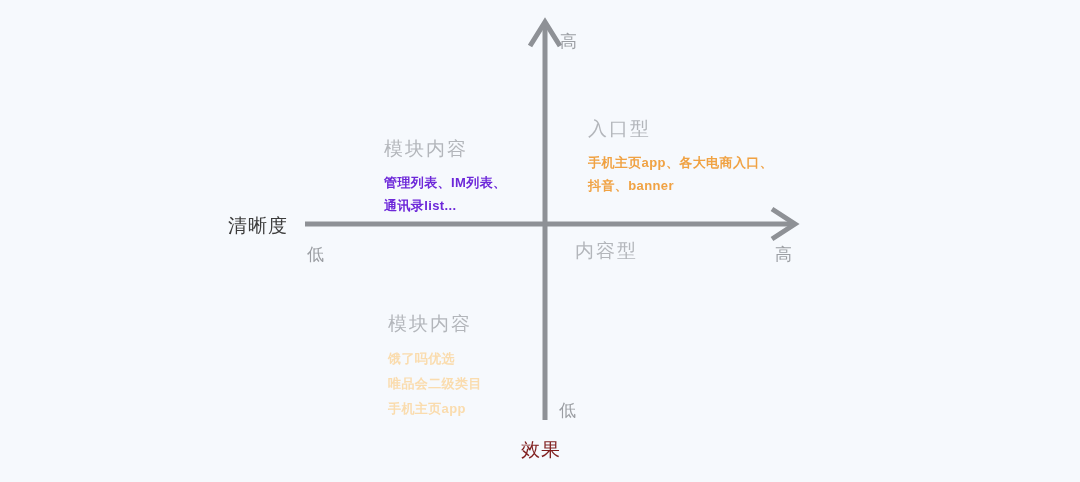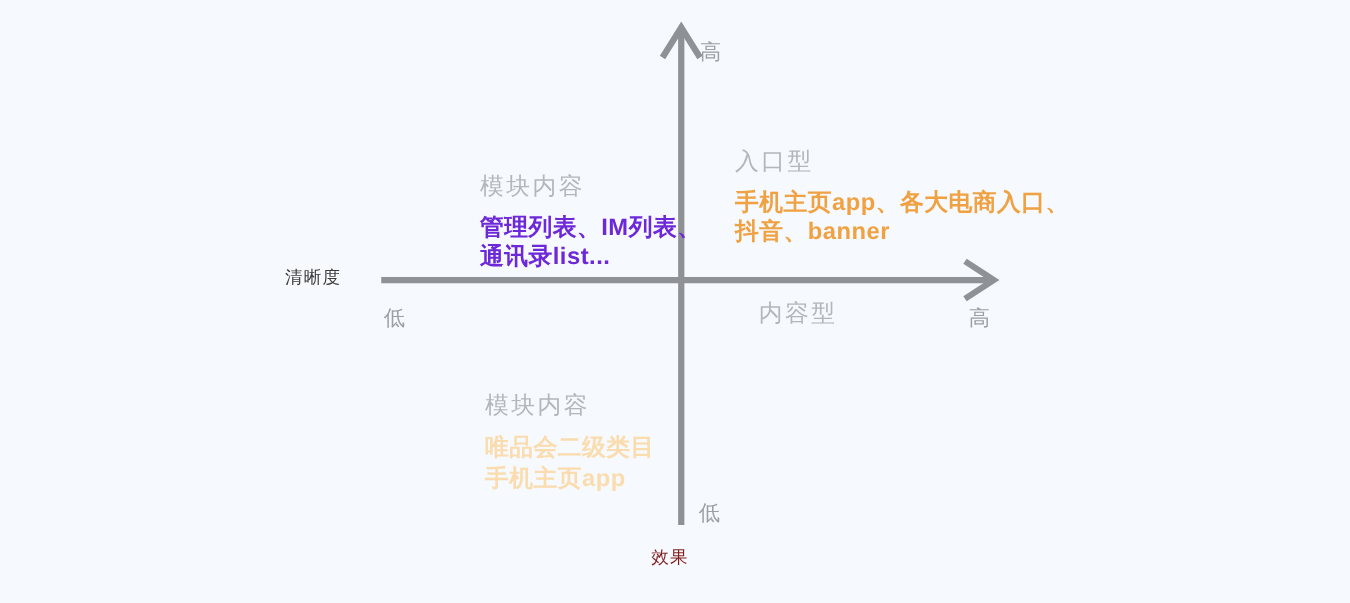--- a/index.html
+++ b/index.html
@@ -23,21 +23,21 @@
     left: 0;
     top: 0;
     width: 1080px;
     height: 482px;
   }
 
   
   .axis-name {
     position: absolute;
     color: #3c3c3c;
-    font-size: 14px;
+    font-size: 19px;
     letter-spacing: 1px;
     white-space: nowrap;
   }
   .axis-name.accent {
     color: #7f1d1d;
   }
   .axis-tick {
     position: absolute;
     color: #9b9ea3;
     font-size: 17px;
@@ -56,35 +56,35 @@
     position: absolute;
     white-space: nowrap;
   }
   .group-title {
     color: #b3b6bb;
     font-size: 19px;
     letter-spacing: 2px;
     margin-bottom: 9px;
   }
   .group-items {
-    font-size: 19px;
+    font-size: 13px;
     line-height: 23px;
     letter-spacing: 0.4px;
   }
   .group-items .line { display: block; }
 
   
   .tone-strong .group-items { color: #f0a243; font-weight: bold; }
   .tone-mid    .group-items { color: #f5c municipal; }
   .tone-mid    .group-items { color: #6d28d9; font-weight: bold; }
   .tone-soft   .group-items { color: #fadcae; font-weight: bold; }
 
   #group-entry   { left: 588px; top: 68px; margin-top: 48px; }
   #group-hidden  { left: 384px; top: 136px; }
-  #group-content { left: 575px; top: 238px; margin-left: 32px; }
+  #group-content { left: 575px; top: 238px; }
   #group-module  { left: 388px; top: 292px; margin-top: 19px; }
   #group-module .group-items { line-height: 25px; }
 </style>
 </head>
 <body>
 
 <div id="canvas">
 
   <svg class="axis-svg" viewBox="0 0 1080 482">
 
@@ -119,18 +119,19 @@
     </div>
   </div>
 
   <div class="group tone-mid" id="group-content">
     <div class="group-title">内容型</div>
   </div>
 
   <div class="group tone-soft" id="group-module">
     <div class="group-title">模块内容</div>
     <div class="group-items">
+      <span class="line">饿了吗优选</span>
       <span class="line">唯品会二级类目</span>
       <span class="line">手机主页app</span>
     </div>
   </div>
 
 </div>
 
 </body></html>

